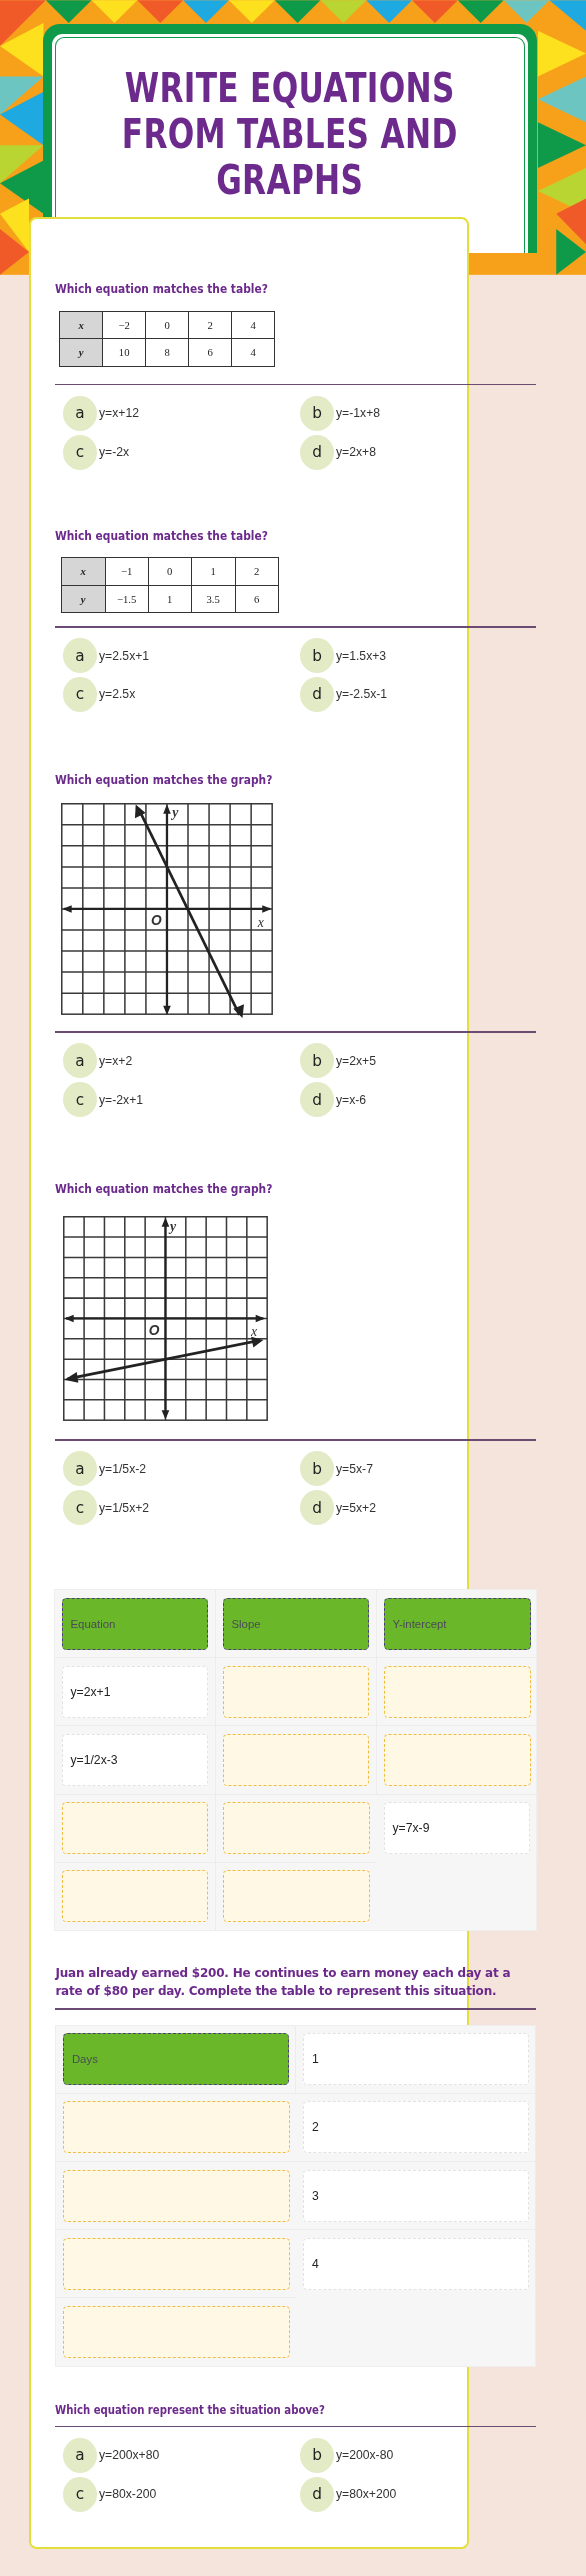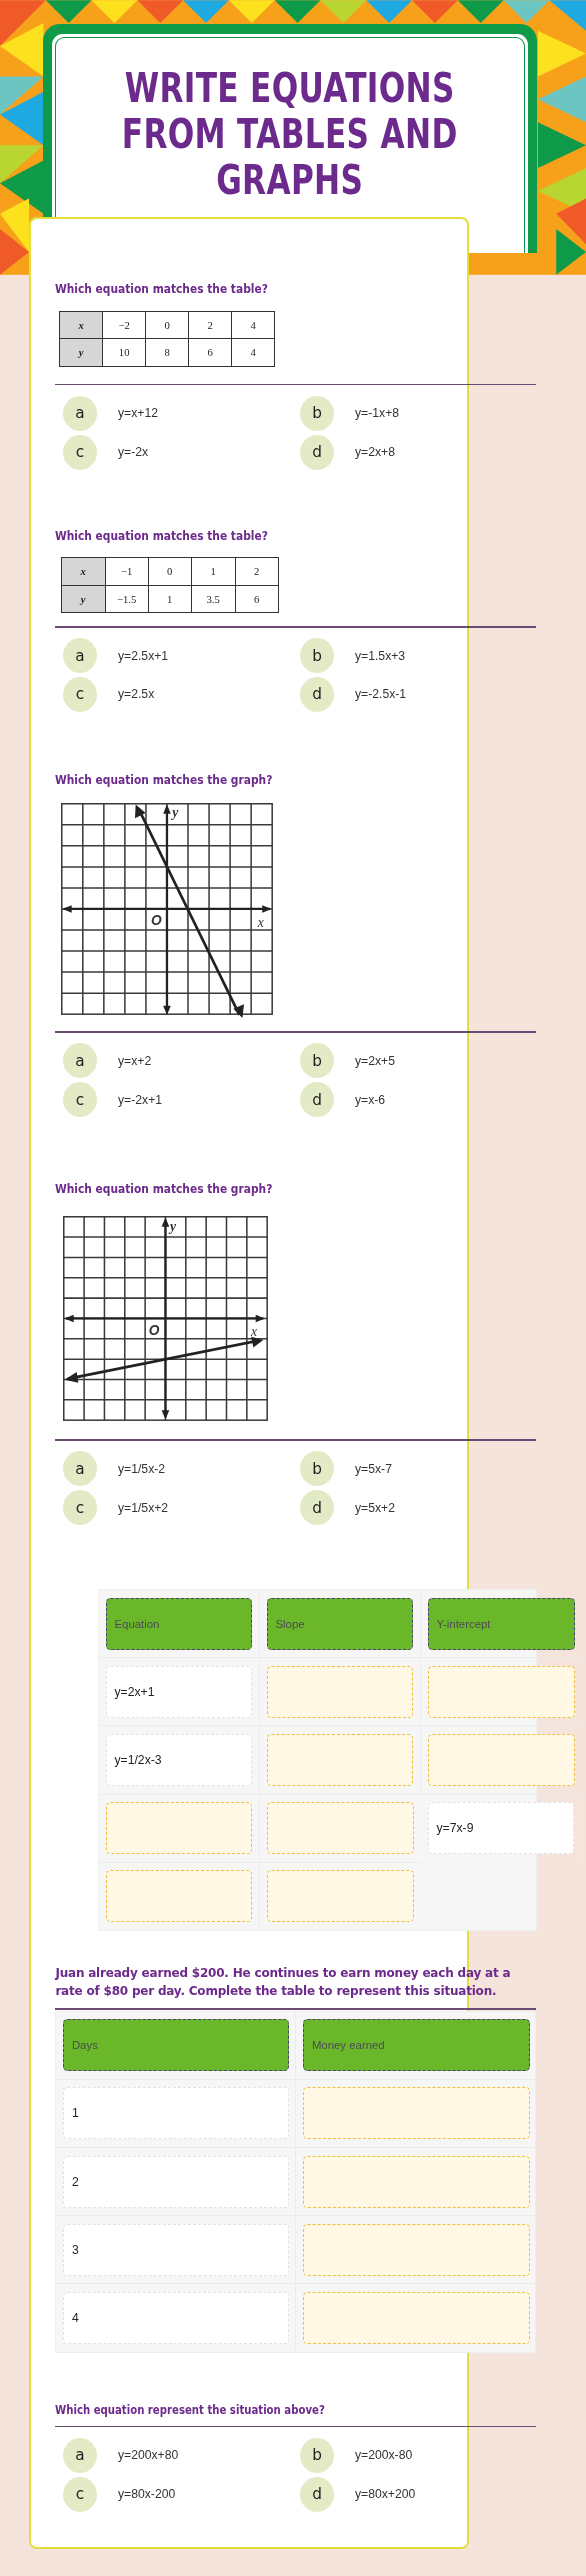--- a/index.html
+++ b/index.html
@@ -81,21 +81,21 @@
 
   .choices { display: grid; grid-template-columns: 237px 237px; row-gap: 3.8px; column-gap: 0; }
   .choice { display: flex; align-items: center; height: 35px; cursor: pointer; }
   .choice-letter {
     width: 34px; height: 35px; border-radius: 50%;
     background: #e3ebc6;
     display: flex; align-items: center; justify-content: center;
     font-family: "DejaVu Sans", sans-serif; font-size: 15.3px; color: #222;
     margin-left: 7.6px; flex-shrink: 0;
   }
-  .choice-text { margin-left: 21px; font-size: 12.2px; color: #333; text-align: right; }
+  .choice-text { margin-left: 2px; font-size: 12.2px; color: #333; text-align: right; }
 
   .graph { margin-left: 5.3px; }
 
   .grid-table {
     border: 0.8px solid #eee; background: #f6f6f6;
     display: grid;
   }
   .grid-cell {
     border-right: 0.8px solid #ececec; border-bottom: 0.8px solid #ececec;
     padding: 7.6px 6.9px;
@@ -324,21 +324,21 @@
           <span class="choice-text">y=1/5x+2</span>
         </div>
       <div class="choice">
           <span class="choice-letter">d</span>
           <span class="choice-text">y=5x+2</span>
         </div>
     </div>
   </section>
 
   <section class="question" style="top:1370px; left:23px; width:483px;">
-    <div class="grid-table" style="grid-template-columns:161px 161px 161px;margin-left:44px;">
+    <div class="grid-table" style="grid-template-columns:161px 161px 161px;">
       <div class="grid-cell">
           <div class="head-box">Equation</div>
         </div>
       <div class="grid-cell">
           <div class="head-box">Slope</div>
         </div>
       <div class="grid-cell" style="border-right:none;">
           <div class="head-box">Y-intercept</div>
         </div>
 
@@ -377,26 +377,23 @@
         </div>
       <div class="grid-cell" style="border-bottom:none;border-right:none;">
           <div class="ans-box"></div>
         </div>
     </div>
   </section>
 
   <section class="question" style="top:1745px;">
     <div class="q-title wrap">Juan already earned $200. He continues to earn money each day at a rate of $80 per day. Complete the table to represent this situation.</div>
     <div class="divider" style="margin-top:7.6px;"></div>
-    <div class="grid-table" style="grid-template-columns:240px 240px; margin-top:1px;">
+    <div class="grid-table" style="grid-template-columns:240px 240px; margin-top:15px;">
       <div class="grid-cell">
           <div class="head-box">Days</div>
-        </div>
-      <div class="grid-cell" style="border-right:none;">
-          <div class="head-box">Money earned</div>
         </div>
 
       <div class="grid-cell">
           <div class="val-box">1</div>
         </div>
       <div class="grid-cell" style="border-right:none;">
           <div class="ans-box"></div>
         </div>
 
       <div class="grid-cell">

